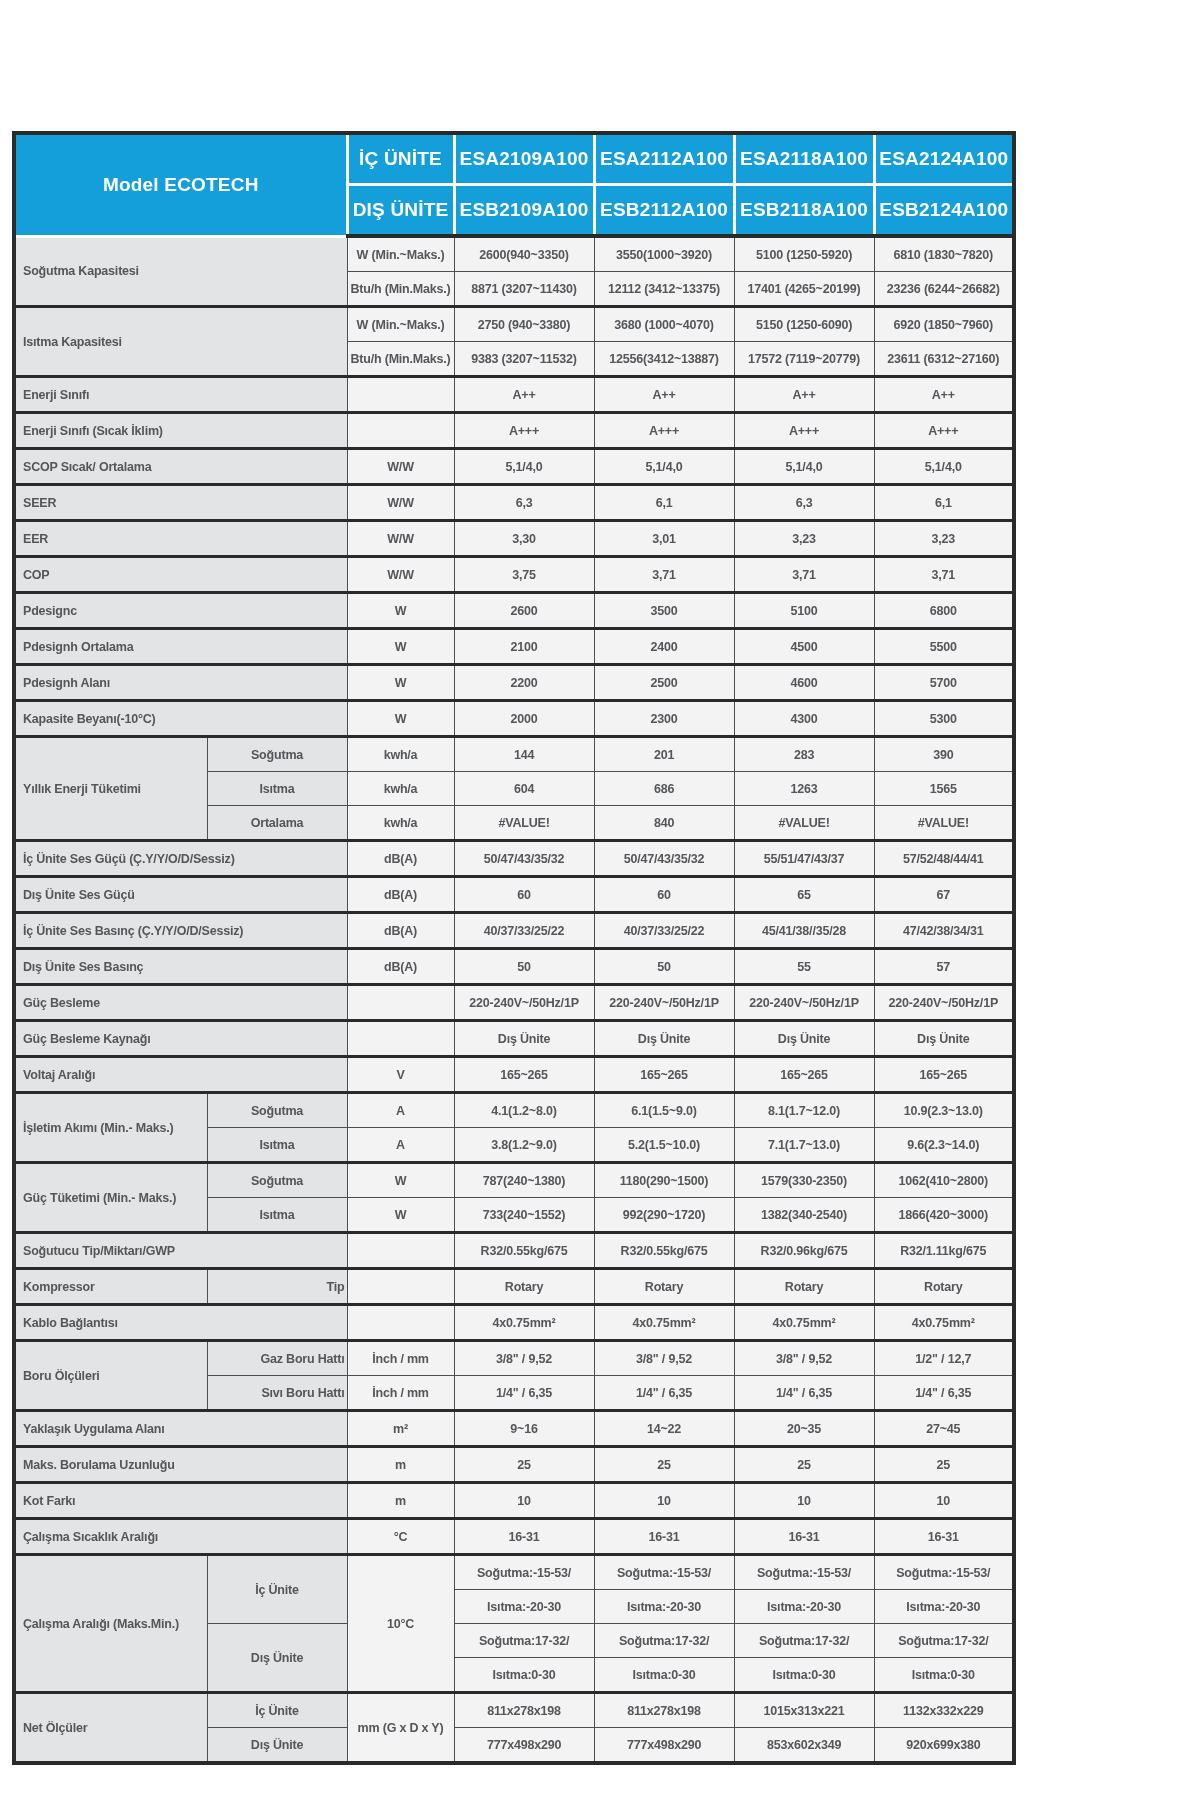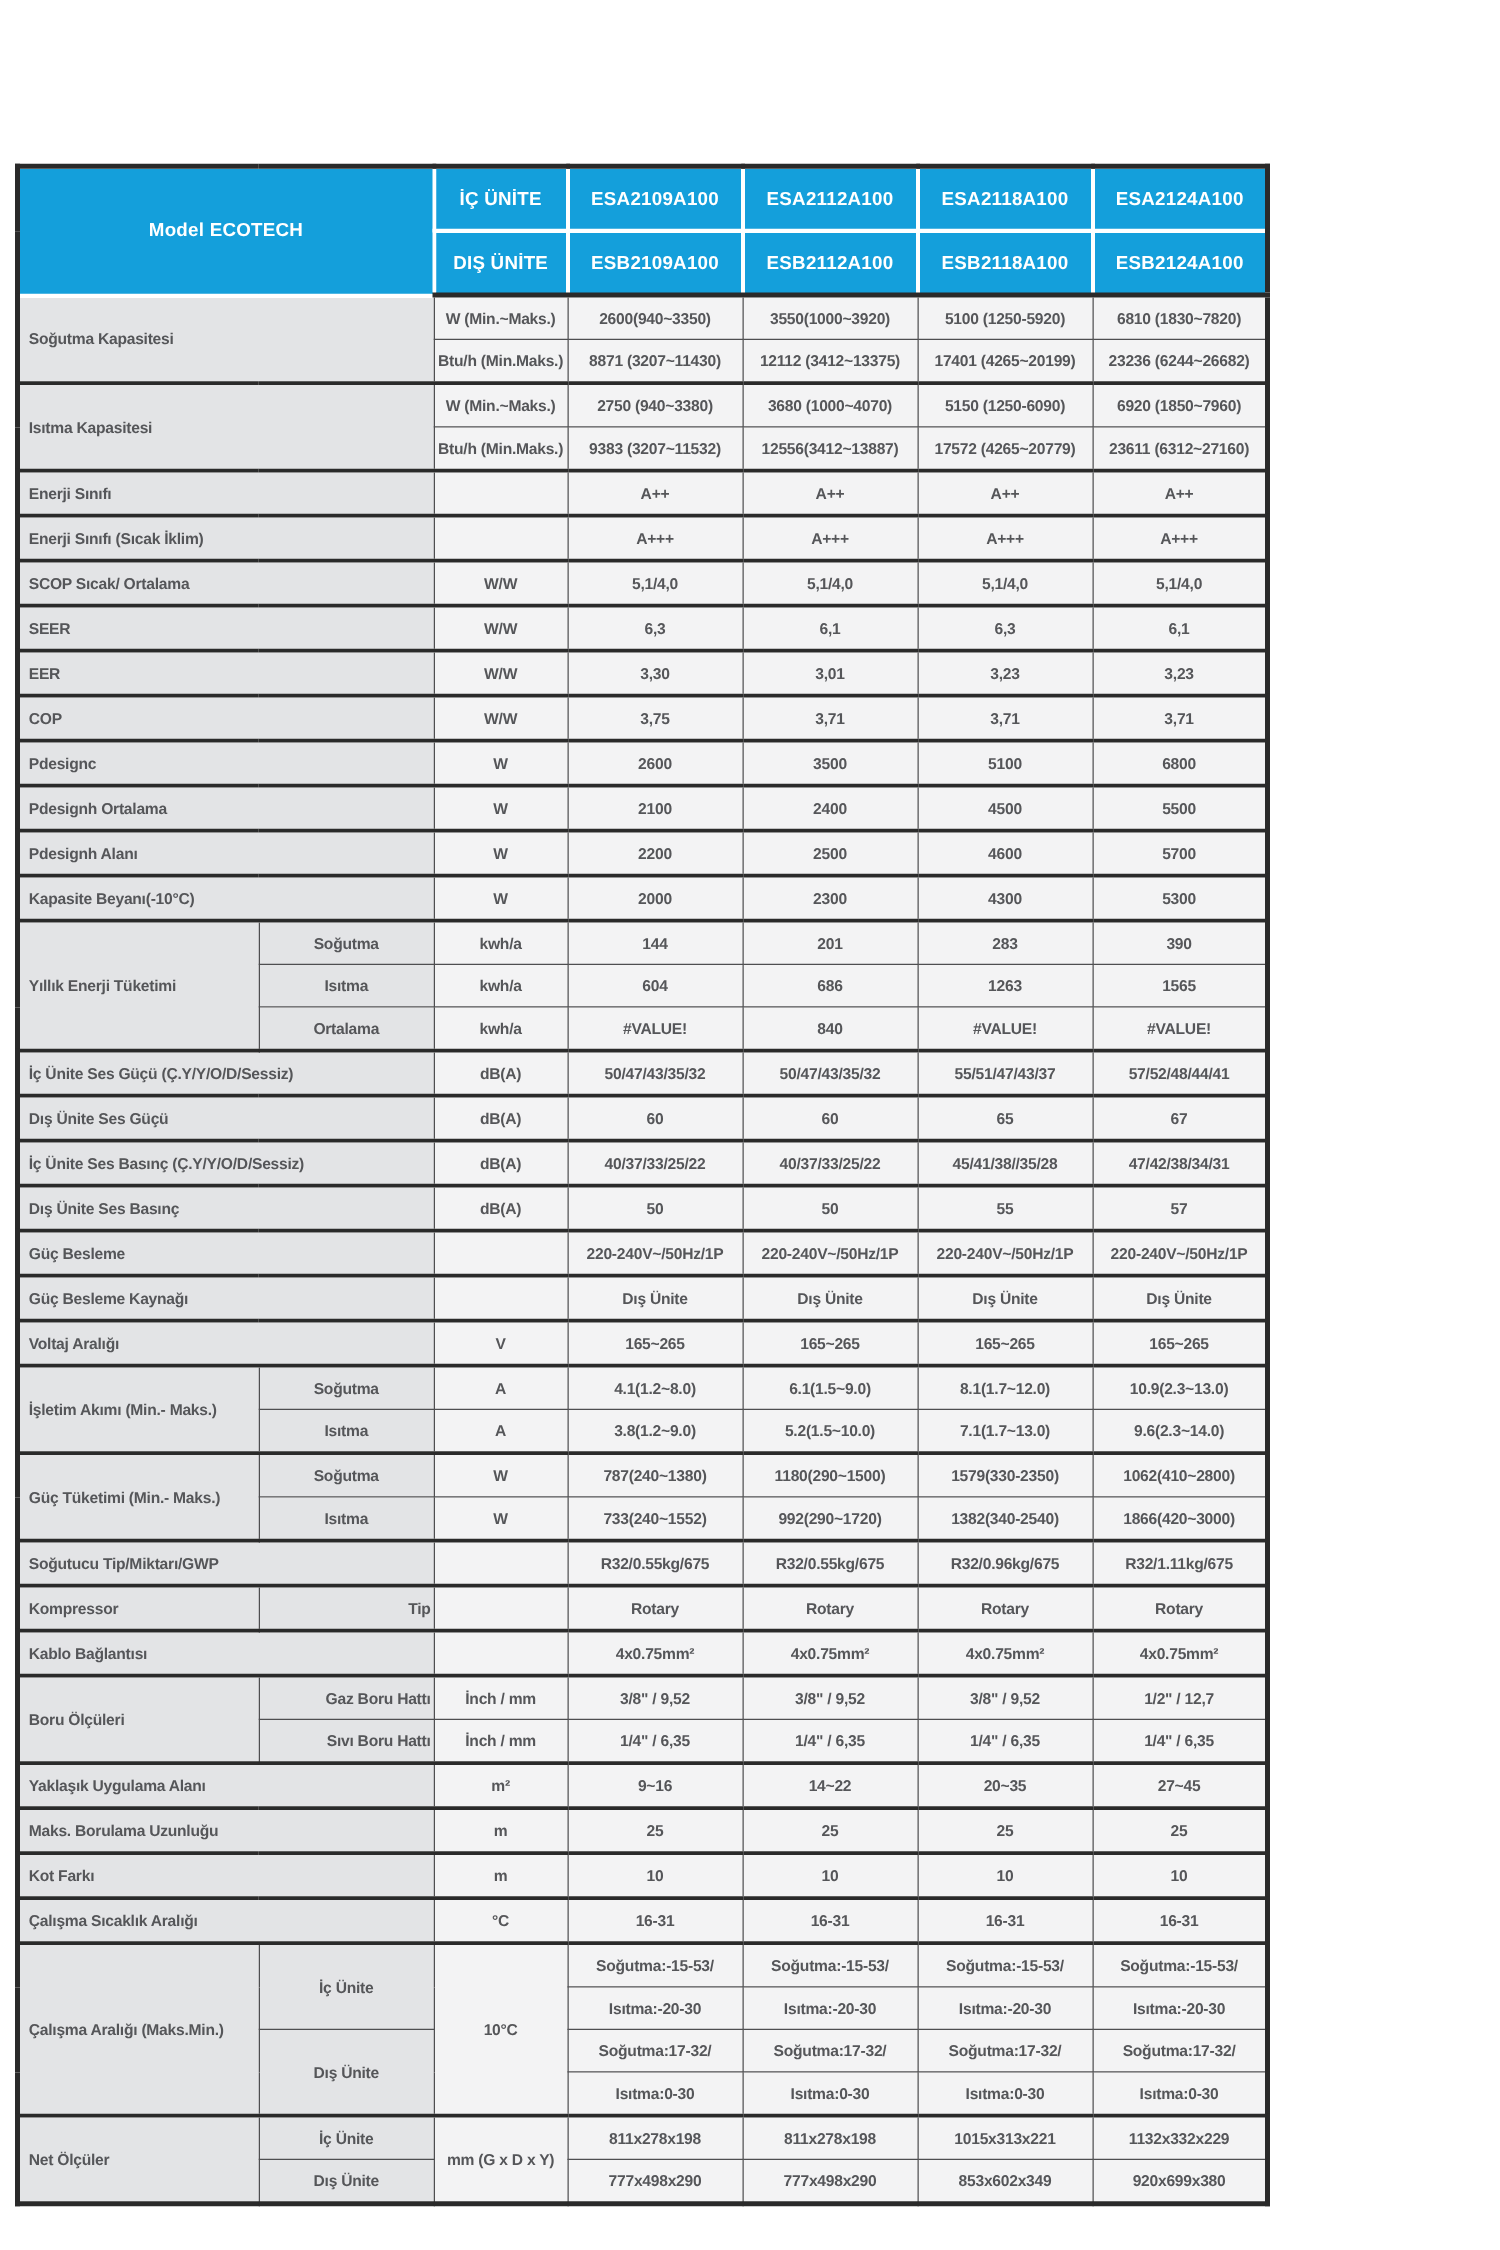--- a/index.html
+++ b/index.html
@@ -19,21 +19,21 @@
   .table-wrap{position:absolute;top:131px;left:12px;}
   table{
     border-collapse:collapse;table-layout:fixed;width:1002px;
     border:4px solid var(--border-dark);
   }
   col.c1{width:193px}col.c2{width:140px}col.c3{width:107px}
   col.cd{width:140px}
   th{
     background:var(--blue);color:#ffffff;
     border:3px solid #ffffff;
-    font-size:15px;font-weight:700;height:46px;
+    font-size:19px;font-weight:700;height:46px;
     letter-spacing:.2px;text-align:center;vertical-align:middle;
     overflow:hidden;white-space:nowrap;
   }
   thead tr.h2 th{border-bottom:4px solid var(--border-dark);}
   td{
     border:1.5px solid var(--border-mid);
     height:33px;vertical-align:middle;
     font-size:12.5px;font-weight:700;color:var(--txt);
     overflow:hidden;white-space:nowrap;
     padding:0 2px;letter-spacing:-0.2px;
@@ -97,21 +97,21 @@
           <td class="unit">W (Min.~Maks.)</td>
           <td class="val">2750 (940~3380)</td>
           <td class="val">3680 (1000~4070)</td>
           <td class="val">5150 (1250-6090)</td>
           <td class="val">6920 (1850~7960)</td>
         </tr>
         <tr>
           <td class="unit">Btu/h (Min.Maks.)</td>
           <td class="val">9383 (3207~11532)</td>
           <td class="val">12556(3412~13887)</td>
-          <td class="val">17572 (4265~20779)</td>
+          <td class="val">17572 (7119~20779)</td>
           <td class="val">23611 (6312~27160)</td>
         </tr>
         <tr class="gs">
           <td class="lbl" colspan="2">Enerji Sınıfı</td>
           <td class="unit"></td>
           <td class="val">A++</td>
           <td class="val">A++</td>
           <td class="val">A++</td>
           <td class="val">A++</td>
         </tr>

